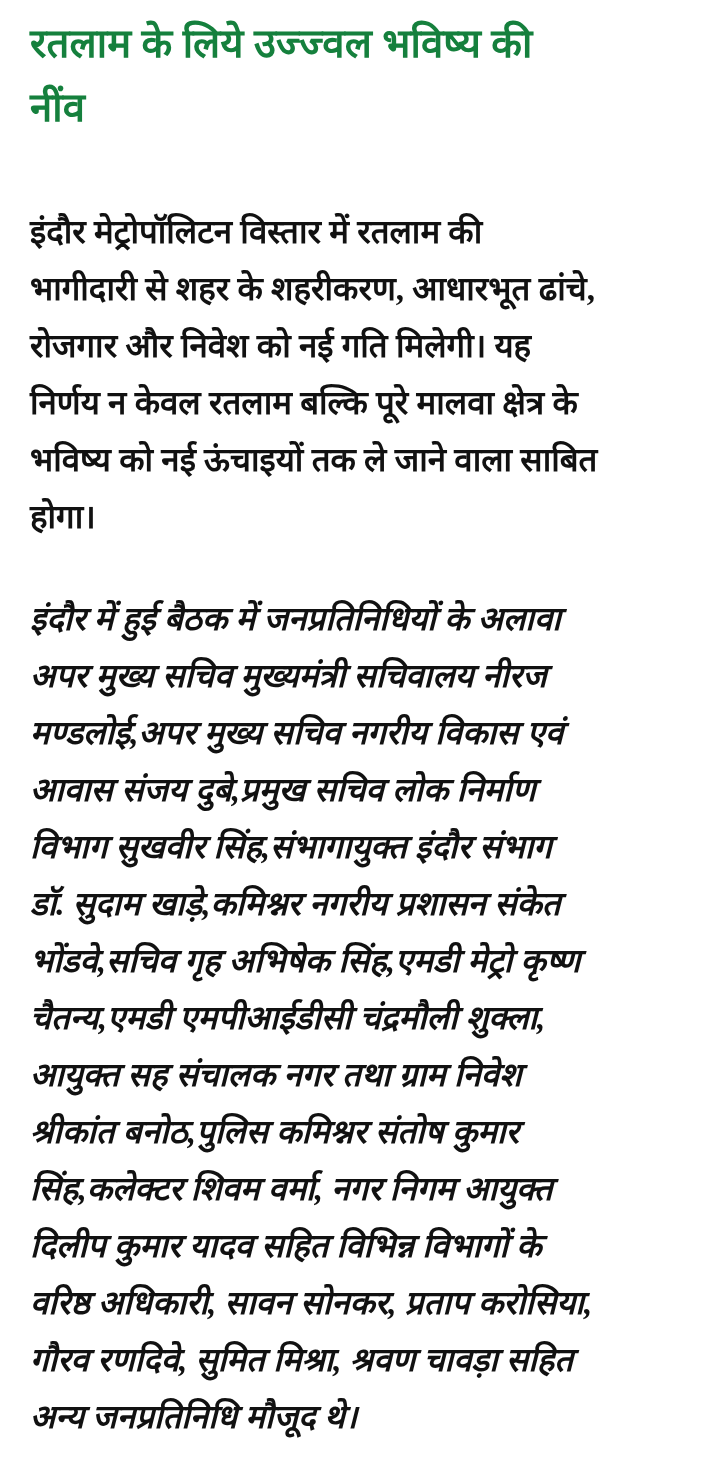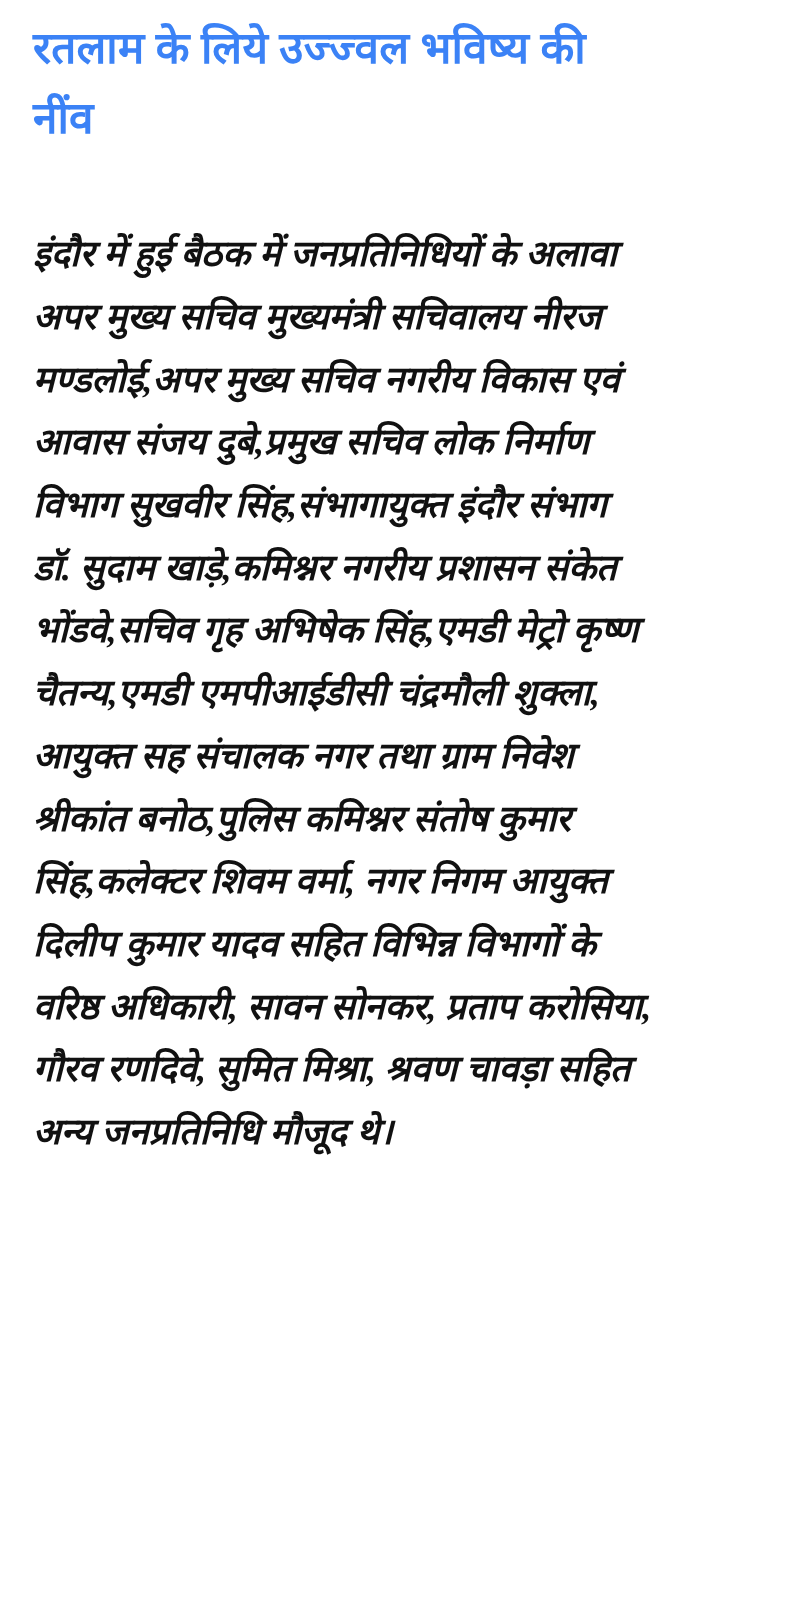--- a/index.html
+++ b/index.html
@@ -22,21 +22,21 @@
     color: #111111;
   }
 
   .article-title {
     font-size: 40px;
     font-weight: 700;
     line-height: 64px;
     letter-spacing: 0.2px;
     white-space: pre-line;      
     margin: 0 0 64px 0;
-    color: #3b82f6;
+    color: #15803d;
   }
 
   .article-paragraph {
     font-size: 33px;
     font-weight: 600;
     line-height: 57px;
     white-space: pre-line;      
     margin: 0 0 45px 0;
     color: #111111;
   }
@@ -46,20 +46,26 @@
     font-style: italic;
   }
 </style>
 </head>
 <body style="background: rgb(255, 255, 255);">
 
 <main class="article" style="color: rgb(17, 17, 17);">
   <h1 class="article-title">रतलाम के लिये उज्ज्वल भविष्य की
 नींव</h1>
 
+  <p class="article-paragraph">इंदौर मेट्रोपॉलिटन विस्तार में रतलाम की
+भागीदारी से शहर के शहरीकरण, आधारभूत ढांचे,
+रोजगार और निवेश को नई गति मिलेगी। यह
+निर्णय न केवल रतलाम बल्कि पूरे मालवा क्षेत्र के
+भविष्य को नई ऊंचाइयों तक ले जाने वाला साबित
+होगा।</p>
 
   <p class="article-paragraph">इंदौर में हुई बैठक में जनप्रतिनिधियों के अलावा
 अपर मुख्य सचिव मुख्यमंत्री सचिवालय नीरज
 मण्डलोई,अपर मुख्य सचिव नगरीय विकास एवं
 आवास संजय दुबे,प्रमुख सचिव लोक निर्माण
 विभाग सुखवीर सिंह,संभागायुक्त इंदौर संभाग
 डॉ. सुदाम खाड़े,कमिश्नर नगरीय प्रशासन संकेत
 भोंडवे,सचिव गृह अभिषेक सिंह,एमडी मेट्रो कृष्ण
 चैतन्य,एमडी एमपीआईडीसी चंद्रमौली शुक्ला,
 आयुक्त सह संचालक नगर तथा ग्राम निवेश

